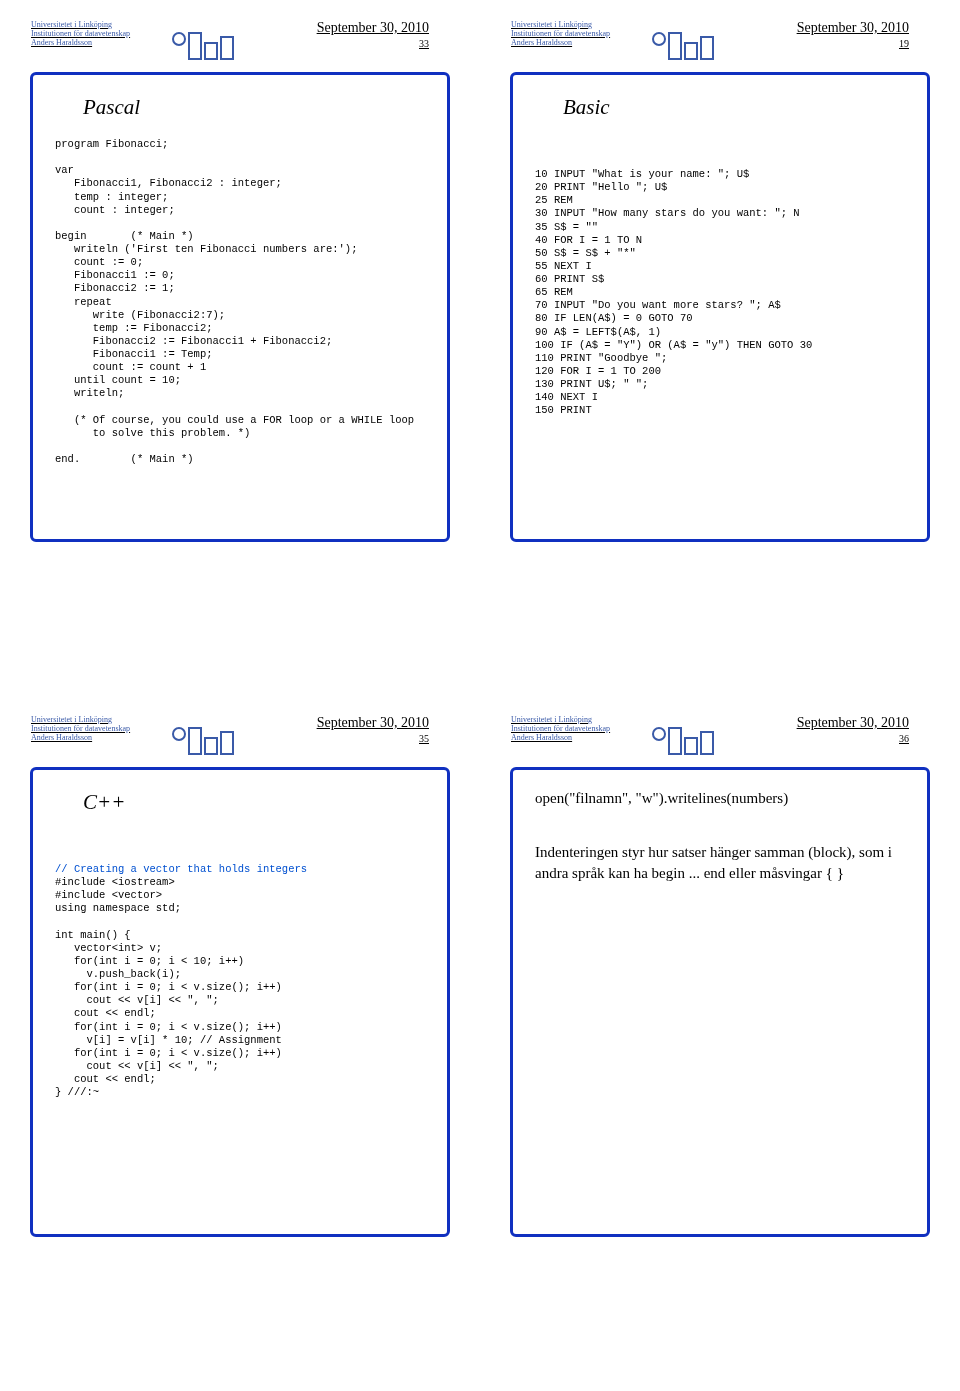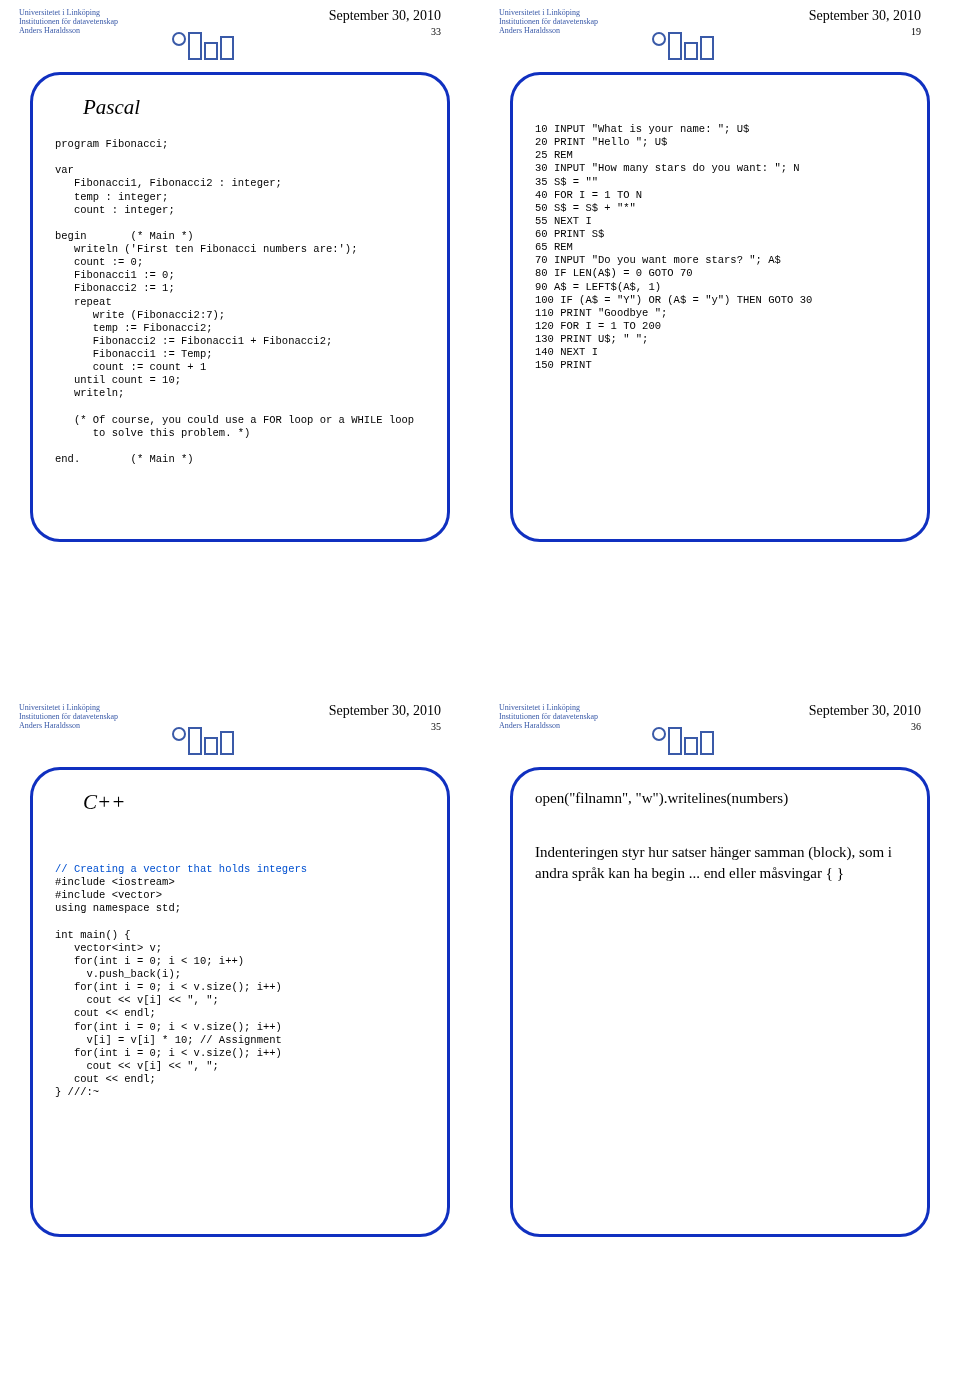--- a/index.html
+++ b/index.html
@@ -9,22 +9,23 @@
     font-family:"Times New Roman", serif;
     color:#000;
   }
   .page-grid {
     display:grid;
     grid-template-columns:1fr 1fr;
     grid-template-rows:auto auto;
   }
   .slide {
     position:relative;
-    padding:4px;
+    padding:16px;
     height:695px;
+    text-decoration:underline;
   }
   .hdr {
     display:flex;
     justify-content:space-between;
     padding:4px 35px 0 15px;
     font-size:8px;
     line-height:1.15;
   }
   .hdr-left { color:#3a5aa8; }
   .hdr-right { text-align:right; font-size:10px; }
@@ -43,21 +44,21 @@
     width:14px; border:2px solid #3a5aa8; border-radius:0;
   }
   .logo .b1 { height:28px; }
   .logo .b2 { height:18px; }
   .logo .b3 { height:24px; }
   .frame {
     position:absolute;
     top:72px; left:30px; right:30px;
     height:470px;
     border:3px solid #1030c0;
-    border-radius:30px;
+    border-radius:6px;
     padding:18px 22px 18px 22px;
   }
   .title {
     font-style:italic;
     font-size:21px;
     margin:2px 0 18px 28px;
   }
   .title.center { text-align:center; margin-left:0; }
   .code {
     font-family:"Courier New", monospace;
@@ -139,20 +140,21 @@
         <div class="num">19</div>
       </div>
     </div>
     <div class="logo">
       <div class="circ"></div>
         <div class="bar b1"></div>
         <div class="bar b2"></div>
         <div class="bar b3"></div>
     </div>
     <div class="frame">
+      <div class="title">Basic</div>
       <div style="height:30px"></div>
       <div class="code">10 INPUT "What is your name: "; U$
 20 PRINT "Hello "; U$
 25 REM
 30 INPUT "How many stars do you want: "; N
 35 S$ = ""
 40 FOR I = 1 TO N
 50 S$ = S$ + "*"
 55 NEXT I
 60 PRINT S$

